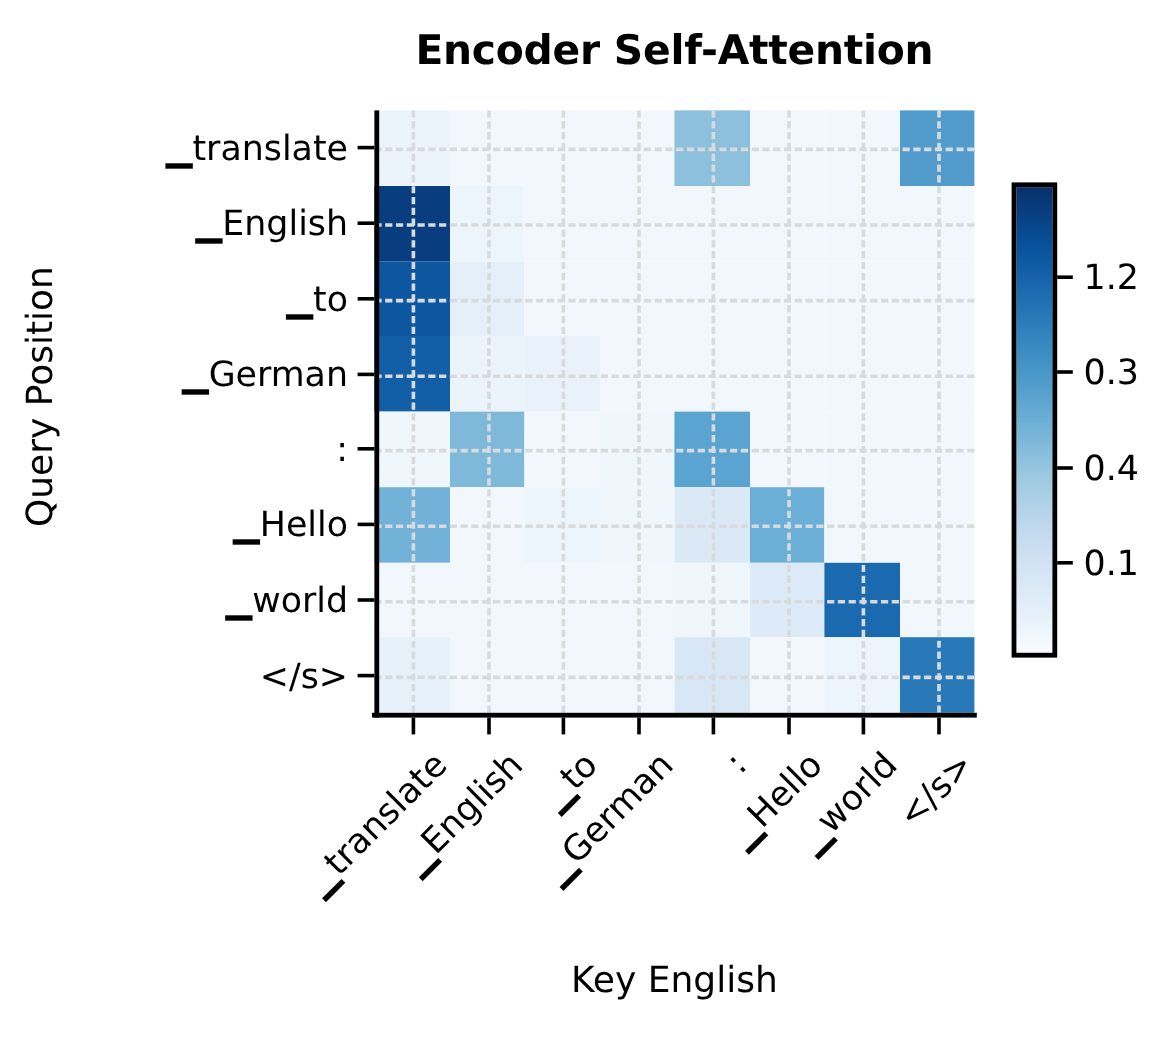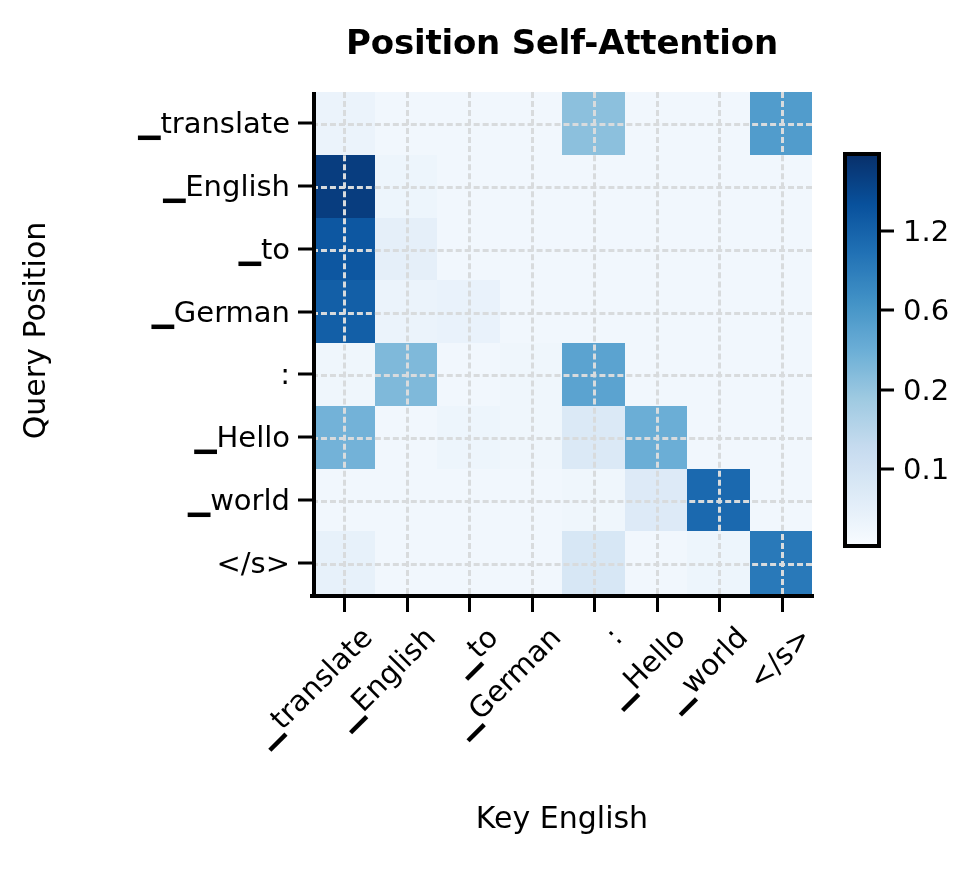--- a/index.html
+++ b/index.html
@@ -177,21 +177,21 @@
     color: #000000;
     white-space: nowrap;
     transform: translateY(-50%);
   }
 </style>
 </head>
 <body>
 
 <div id="chart-root">
 
-  <div id="chart-title">Position Self-Attention</div>
+  <div id="chart-title">Encoder Self-Attention</div>
 
   <div id="ylabel">Query Position</div>
   <div id="xlabel">Key English</div>
 
   <div id="plot">
     <div id="grid-cells">
         <div class="cell" title="▁translate → ▁translate : 0.06" style="background: rgb(235, 243, 251);"></div>
         <div class="cell" title="▁translate → ▁English : 0.03" style="background: rgb(241, 247, 253);"></div>
         <div class="cell" title="▁translate → ▁to : 0.03" style="background: rgb(241, 247, 253);"></div>
         <div class="cell" title="▁translate → ▁German : 0.03" style="background: rgb(241, 247, 253);"></div>
@@ -322,20 +322,20 @@
     </div>
 
   <div id="colorbar-wrap">
     <div id="colorbar-gradient" style="background: linear-gradient(rgb(8, 48, 107) 0%, rgb(8, 55, 117) 2.5%, rgb(8, 61, 127) 5%, rgb(8, 68, 136) 7.5%, rgb(8, 74, 146) 10%, rgb(8, 81, 156) 12.5%, rgb(13, 87, 161) 15%, rgb(18, 94, 166) 17.5%, rgb(23, 100, 171) 20%, rgb(28, 107, 176) 22.5%, rgb(33, 113, 181) 25%, rgb(40, 120, 184) 27.5%, rgb(46, 126, 188) 30%, rgb(53, 133, 191) 32.5%, rgb(59, 139, 195) 35%, rgb(66, 146, 198) 37.5%, rgb(74, 152, 201) 40%, rgb(82, 157, 204) 42.5%, rgb(91, 163, 208) 45%, rgb(99, 168, 211) 47.5%, rgb(107, 174, 214) 50%, rgb(117, 180, 216) 52.5%, rgb(127, 185, 218) 55%, rgb(138, 191, 221) 57.5%, rgb(148, 196, 223) 60%, rgb(158, 202, 225) 62.5%, rgb(166, 205, 228) 65%, rgb(174, 209, 231) 67.5%, rgb(182, 212, 233) 70%, rgb(190, 216, 236) 72.5%, rgb(198, 219, 239) 75%, rgb(203, 222, 241) 77.5%, rgb(208, 225, 242) 80%, rgb(212, 229, 244) 82.5%, rgb(217, 232, 245) 85%, rgb(222, 235, 247) 87.5%, rgb(227, 238, 249) 90%, rgb(232, 241, 250) 92.5%, rgb(237, 245, 252) 95%, rgb(242, 248, 253) 97.5%, rgb(247, 251, 255) 100%);"></div>
     <div id="colorbar-frame"></div>
   </div>
   <div id="colorbar-ticks">
       <div class="cbar-tick" style="top: 468.8px; left: 881px;"></div>
       <div class="cbar-label" style="top: 468.8px; left: 903px;">0.1</div>
       <div class="cbar-tick" style="top: 389.6px; left: 881px;"></div>
-      <div class="cbar-label" style="top: 389.6px; left: 903px;">0.2</div>
+      <div class="cbar-label" style="top: 389.6px; left: 903px;">0.4</div>
       <div class="cbar-tick" style="top: 310.4px; left: 881px;"></div>
-      <div class="cbar-label" style="top: 310.4px; left: 903px;">0.6</div>
+      <div class="cbar-label" style="top: 310.4px; left: 903px;">0.3</div>
       <div class="cbar-tick" style="top: 231.2px; left: 881px;"></div>
       <div class="cbar-label" style="top: 231.2px; left: 903px;">1.2</div>
     </div>
 
 </div>
 
 </body></html>

